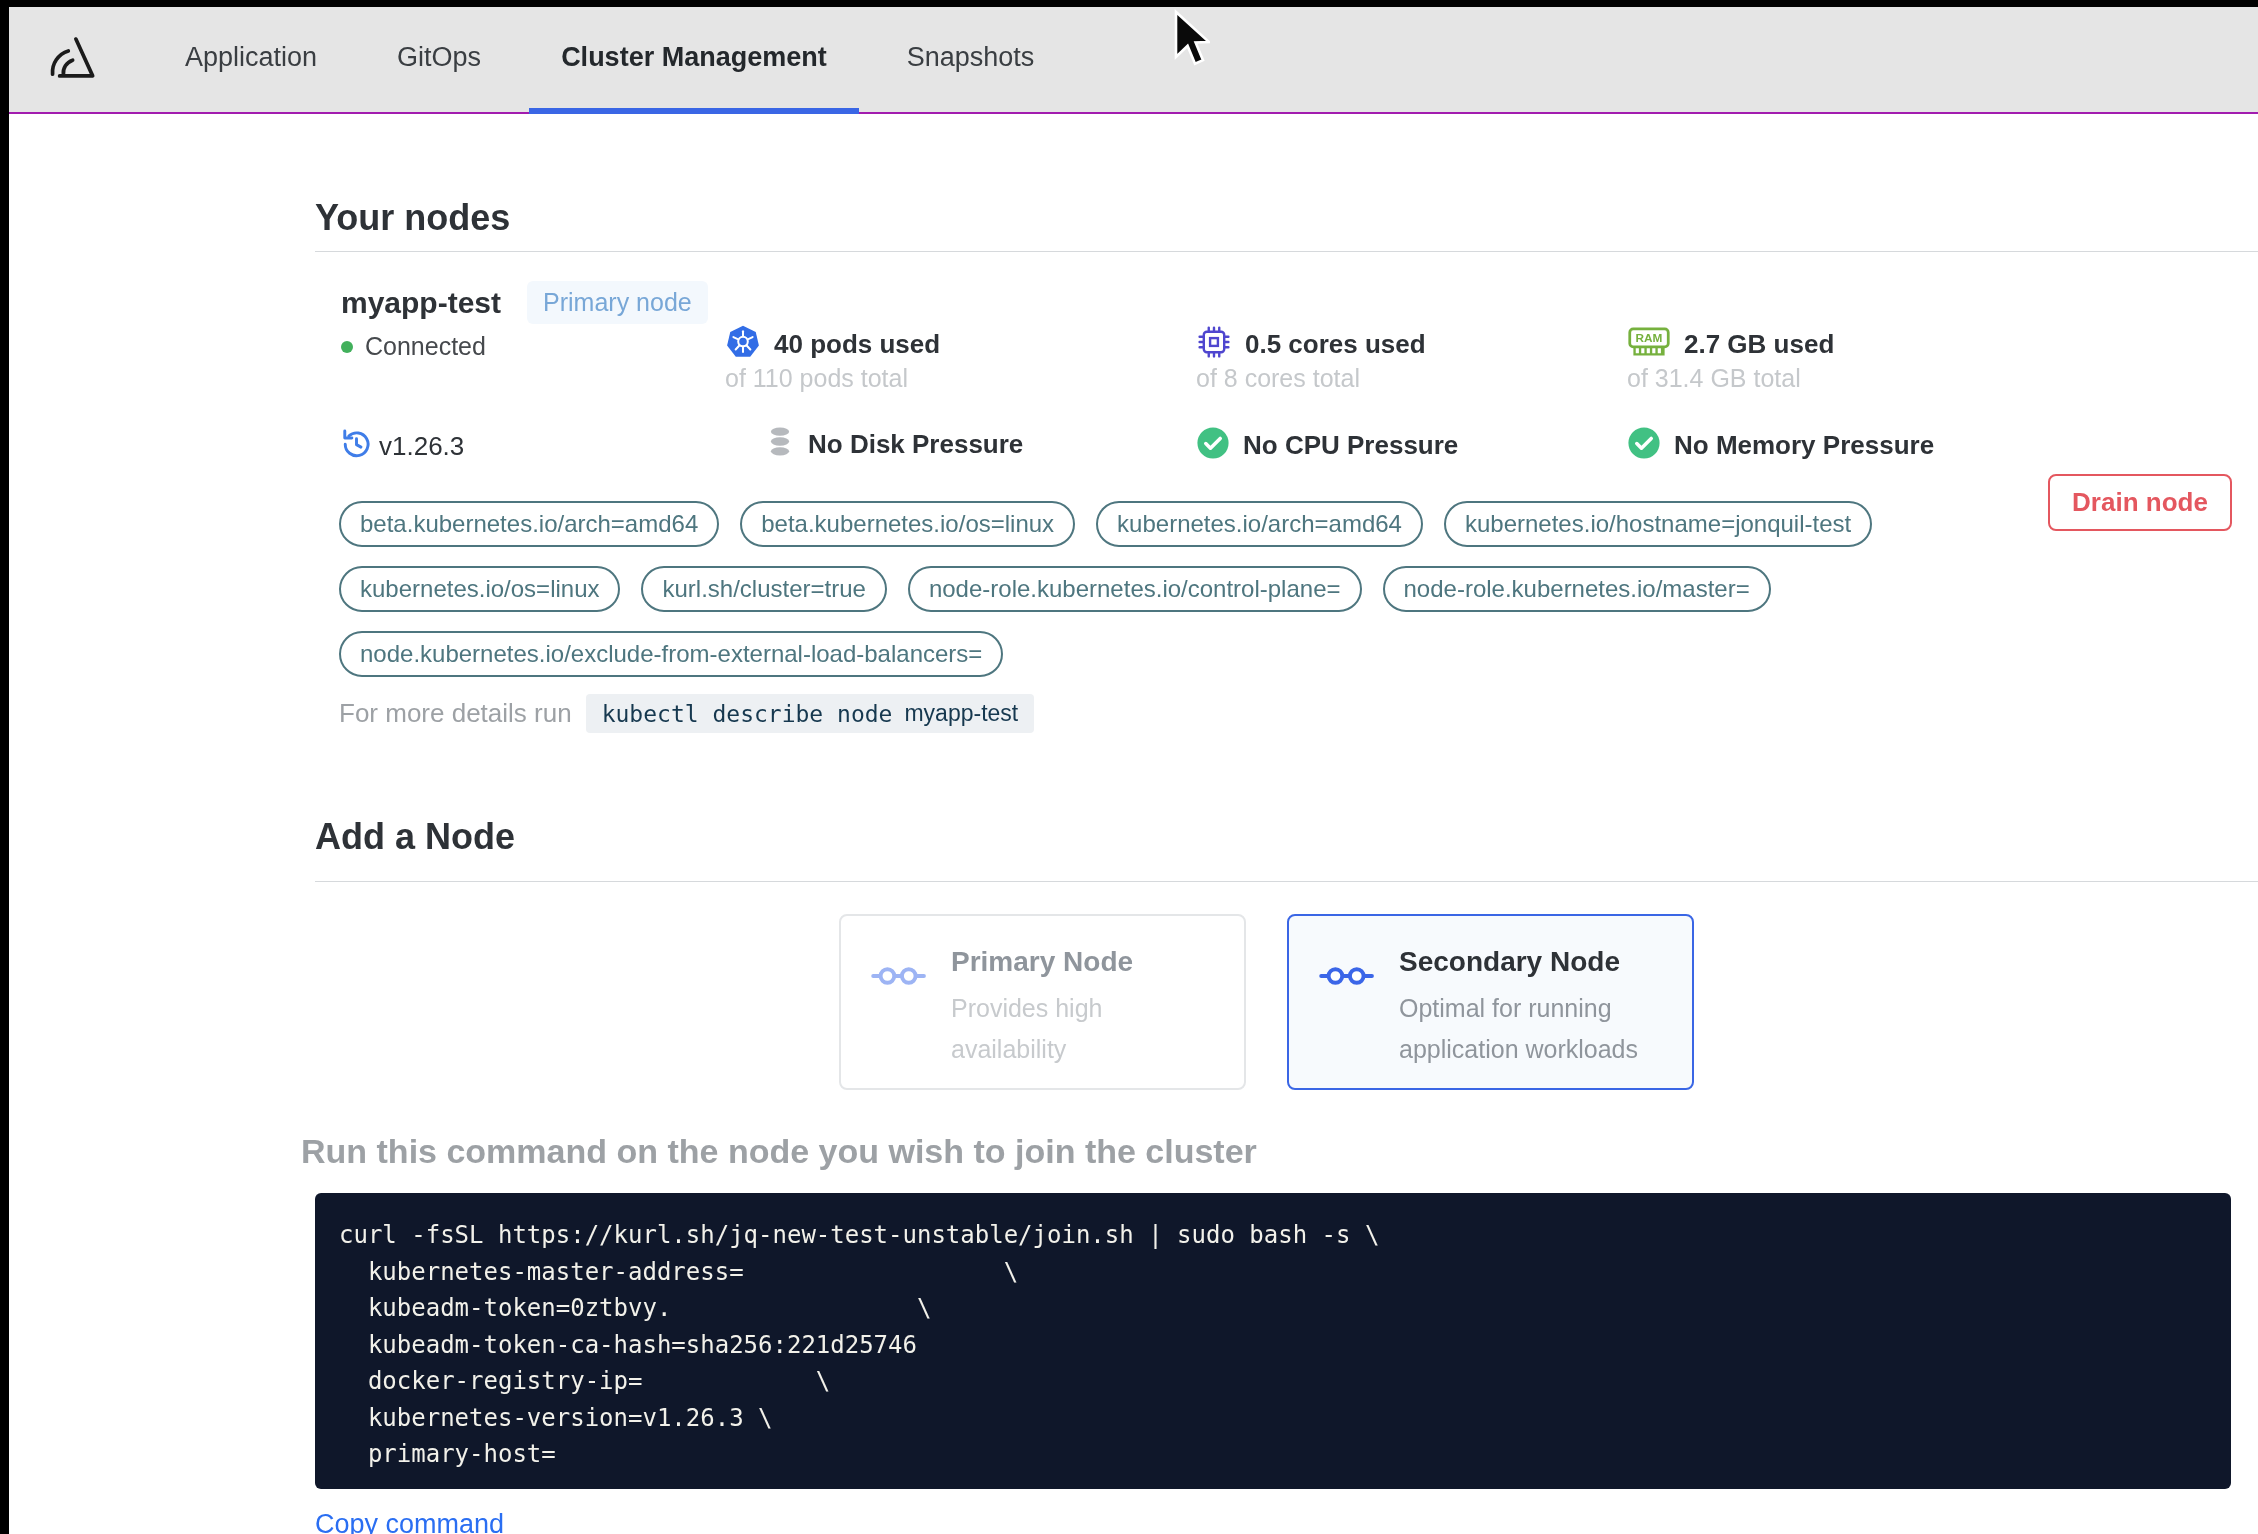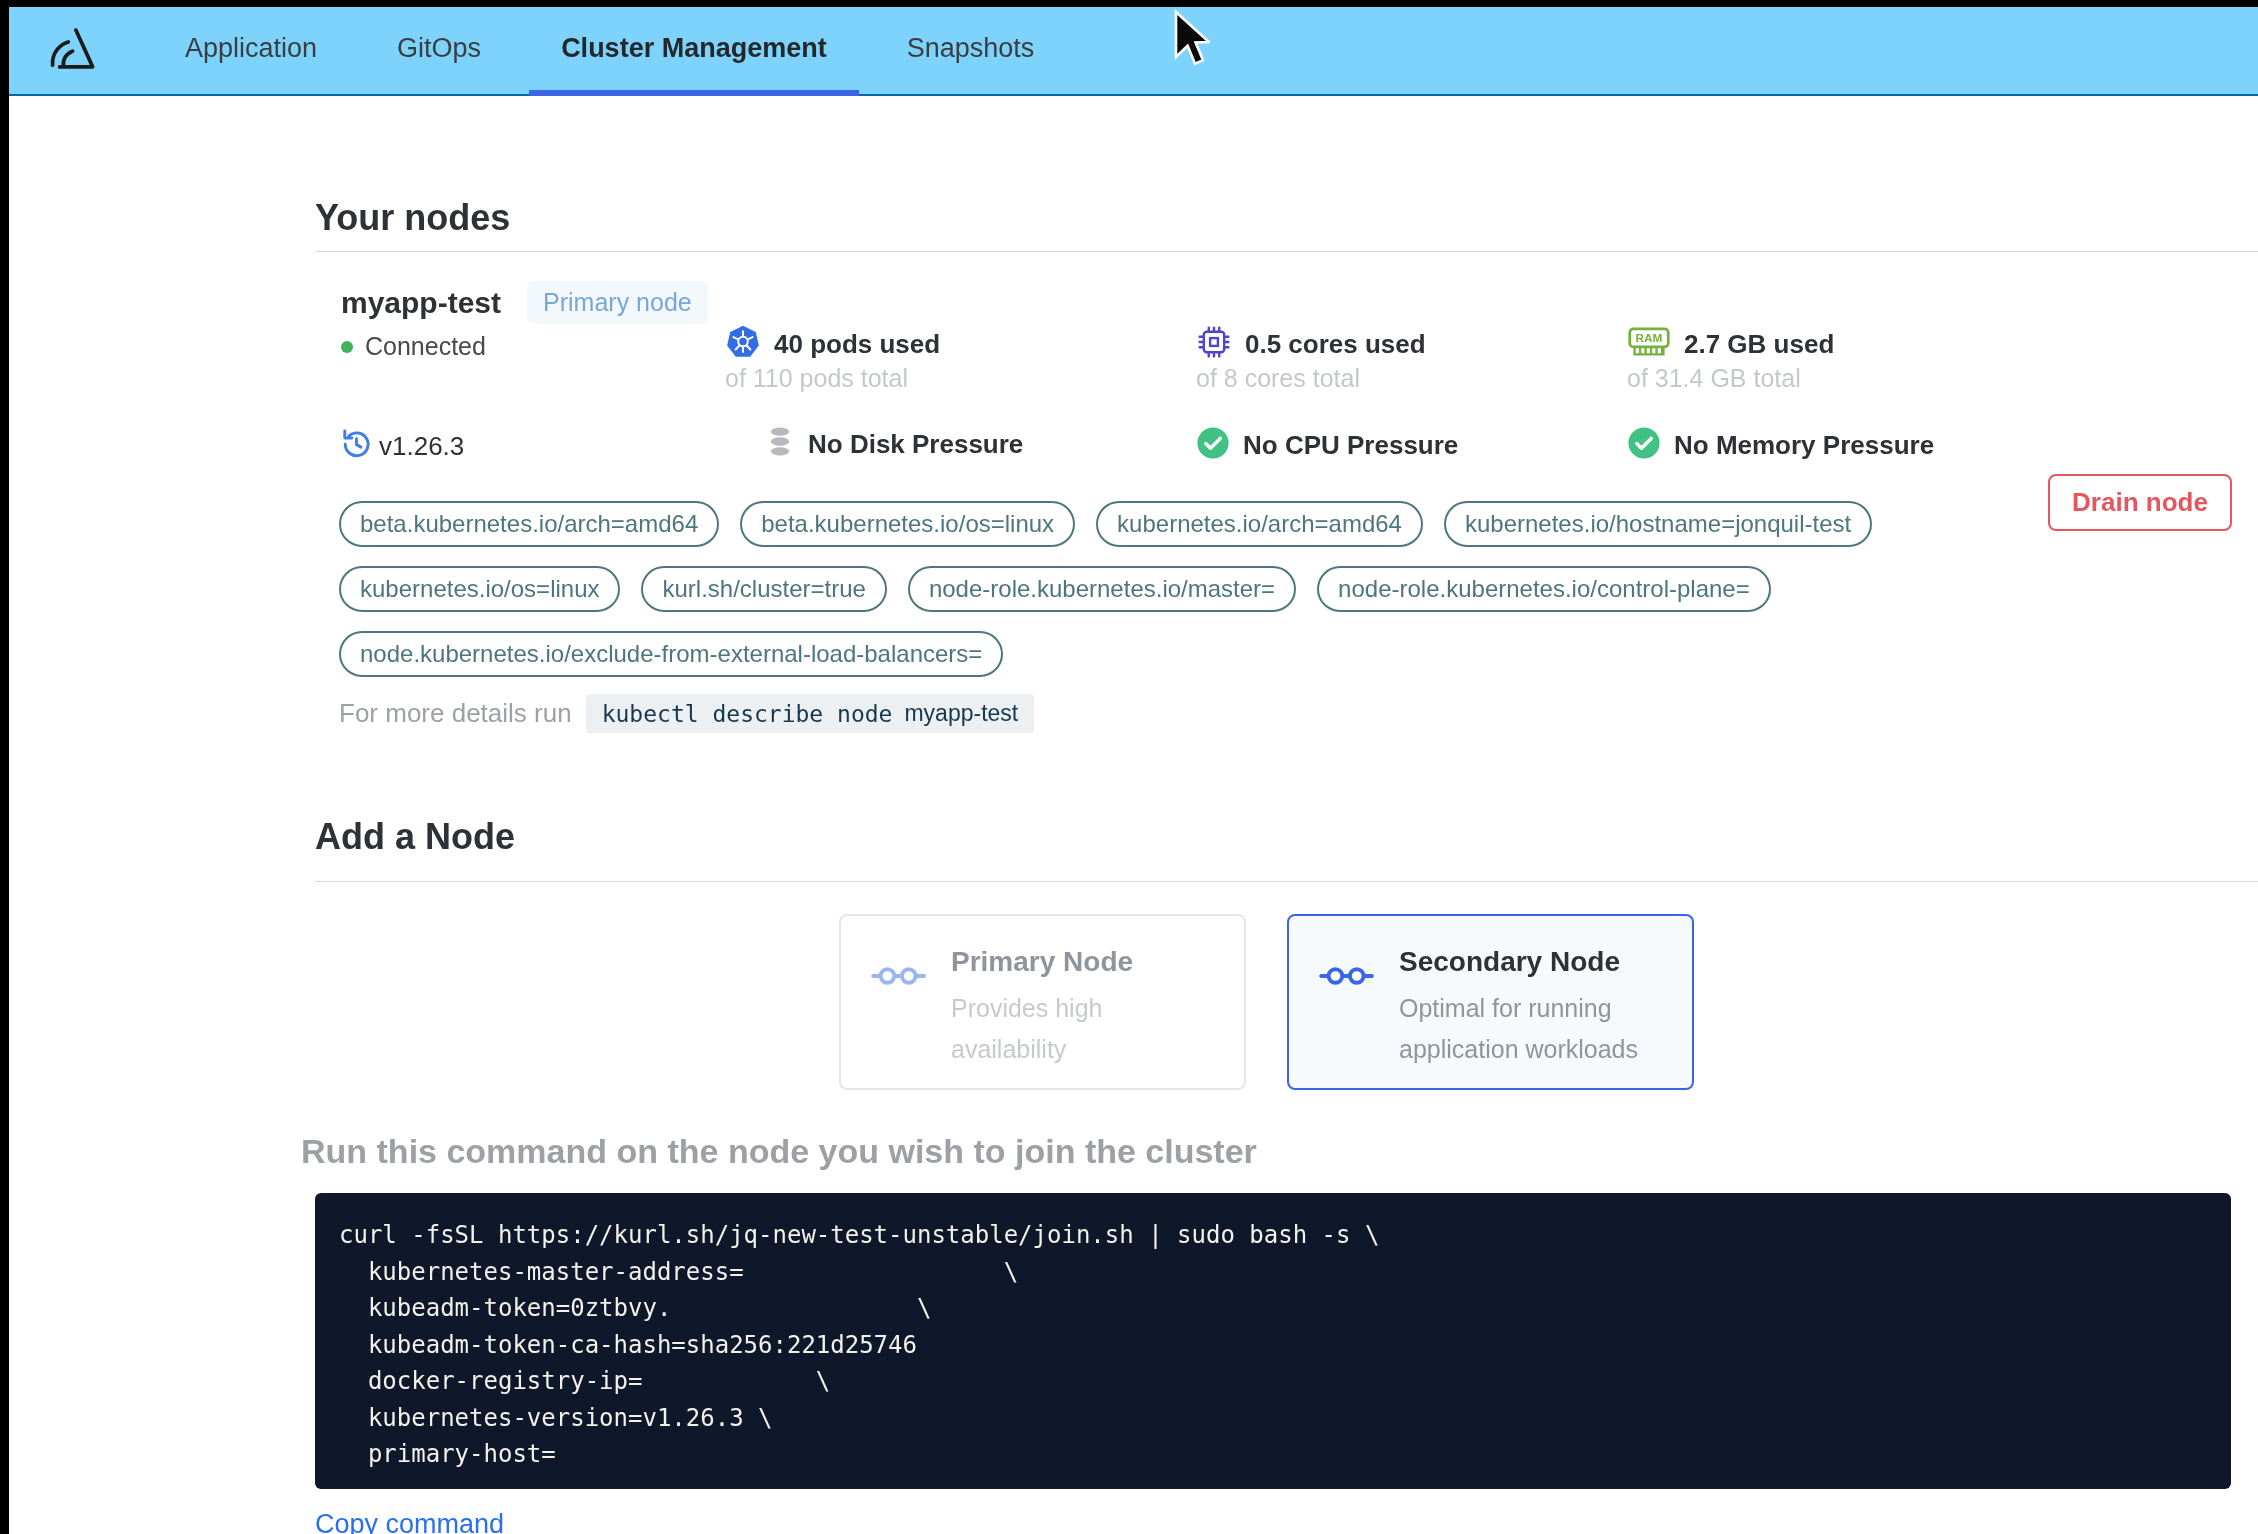--- a/index.html
+++ b/index.html
@@ -10,22 +10,22 @@
     width: 2258px;
     height: 1534px;
     background: #fff;
     overflow: hidden;
   }
   .edge-top { position: absolute; top: 0; left: 0; width: 100%; height: 7px; background: #000; z-index: 50; }
   .edge-left { position: absolute; top: 0; left: 0; width: 9px; height: 100%; background: #000; z-index: 50; }
 
   
   .nav {
-    position: absolute; top: 7px; left: 9px; right: 0; height: 89px;
-    background: #7dd3fc; border-bottom: 2px solid #0369a1;
+    position: absolute; top: 7px; left: 9px; right: 0; height: 107px;
+    background: #e5e5e5; border-bottom: 2px solid #a21caf;
     display: flex; align-items: stretch;
   }
   .nav-logo { display: flex; align-items: center; margin-left: 36px; margin-right: 48px; }
   .tabs { display: flex; align-items: stretch; }
   .tab {
     display: flex; align-items: center;
     padding: 0 32px; margin: 0 8px;
     font-size: 27px; color: #3a3e42; font-weight: 500;
     border-bottom: 6px solid transparent; margin-bottom: -2px;
     cursor: pointer; white-space: nowrap;
@@ -254,22 +254,22 @@
     <span class="condition-label">No Memory Pressure</span>
   </div>
 
   <div class="pills">
     <span class="pill">beta.kubernetes.io/arch=amd64</span>
     <span class="pill">beta.kubernetes.io/os=linux</span>
     <span class="pill">kubernetes.io/arch=amd64</span>
     <span class="pill">kubernetes.io/hostname=jonquil-test</span>
     <span class="pill">kubernetes.io/os=linux</span>
     <span class="pill">kurl.sh/cluster=true</span>
+    <span class="pill">node-role.kubernetes.io/control-plane=</span>
     <span class="pill">node-role.kubernetes.io/master=</span>
-    <span class="pill">node-role.kubernetes.io/control-plane=</span>
     <span class="pill">node.kubernetes.io/exclude-from-external-load-balancers=</span>
   </div>
 
   <button class="drain-btn">Drain node</button>
 
   <div class="details-row">
     <span class="details-prefix">For more details run</span>
     <span class="details-chip">
       <span class="details-code">kubectl describe node</span>
       <span class="details-node">myapp-test</span>

